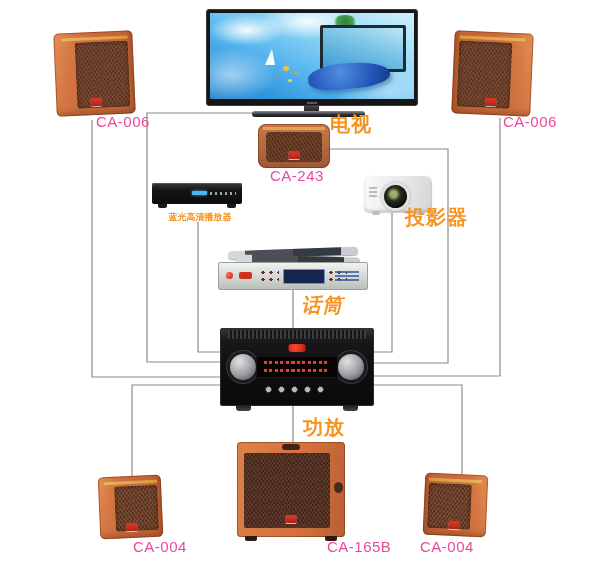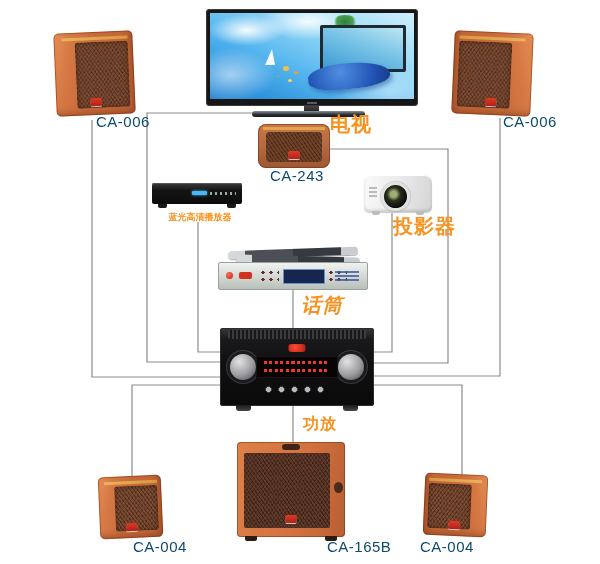--- a/index.html
+++ b/index.html
@@ -1,19 +1,19 @@
 <!DOCTYPE html>
 <html><head>
 <meta charset="utf-8">
 <style>
   html,body{margin:0;padding:0;background:#fff;}
   #stage{position:relative;width:600px;height:564px;background:#fff;overflow:hidden;
          font-family:"Liberation Sans","DejaVu Sans",sans-serif;}
   #wires{position:absolute;left:0;top:0;width:600px;height:564px;}
-  .lbl{position:absolute;font-size:15px;color:#0c4a6e;white-space:nowrap;letter-spacing:.5px;}
+  .lbl{position:absolute;font-size:15px;color:#ec4899;white-space:nowrap;letter-spacing:.5px;}
   .cn{color:#f7921e;font-weight:bold;font-size:20px;letter-spacing:1px;}
   .cn-sm{font-size:9px;letter-spacing:0;}
 
   
   .spk{position:absolute;border-radius:5px;
        background:linear-gradient(102deg,#e68f55 0%,#d47743 22%,#c96c3c 45%,#bf6236 100%);
        box-shadow:inset 0 0 0 1px rgba(110,45,15,.45), inset -3px -3px 6px rgba(90,35,10,.35);}
   .spk .trim{position:absolute;left:10%;right:6%;top:5px;height:3px;background:linear-gradient(90deg,#e9b35d,#d99a3e);}
   .spk .grille{position:absolute;left:26%;right:6%;top:10px;bottom:7px;border-radius:3px;
        background:#7d4b31;
@@ -195,21 +195,21 @@
     <div class="bd-foot" style="right:6px;"></div>
   </div>
   <div class="lbl cn cn-sm" style="left:200px;top:211px;transform:translateX(-50%);">蓝光高清播放器</div>
 
   <div class="projector">
     <div class="pj-vents"></div>
     <div class="pj-lens"></div>
     <div class="pj-foot" style="left:8px;"></div>
     <div class="pj-foot" style="right:8px;"></div>
   </div>
-  <div class="lbl cn" style="left:393px;top:213px;">投影器</div>
+  <div class="lbl cn" style="left:393px;top:204px;padding-left:12px;">投影器</div>
 
   <div class="mic" style="left:228px;top:249px;width:130px;transform:rotate(-2deg);"></div>
   <div class="mic" style="left:236px;top:256px;width:124px;transform:rotate(1.5deg);"></div>
   <div class="mic-rx">
     <div class="mic-power"></div>
     <div class="mic-logo"></div>
     <div class="mic-btns" style="left:40px;"></div>
     <div class="mic-display"></div>
     <div class="mic-btns" style="left:108px;"></div>
     <div class="mic-text"></div>
@@ -222,21 +222,21 @@
     <div class="knob" style="left:10px;"></div>
     <div class="knob" style="right:10px;"></div>
     <div class="amp-display">
       <div class="amp-row" style="top:5px;"></div>
       <div class="amp-row" style="top:13px;"></div>
     </div>
     <div class="amp-btns"></div>
     <div class="amp-foot" style="left:16px;"></div>
     <div class="amp-foot" style="right:16px;"></div>
   </div>
-  <div class="lbl cn" style="left:303px;top:414px;font-size:16px;">功放</div>
+  <div class="lbl cn" style="left:303px;top:414px;font-size:20px;">功放</div>
 
   <div class="spk tiltL" style="left:99px;top:476px;width:63px;height:62px;">
     <div class="trim"></div>
     <div class="grille"></div>
     <div class="badge"></div>
   </div>
   <div class="lbl" style="left:133px;top:538px;">CA-004</div>
 
   <div class="sub">
     <div class="handle"></div>

